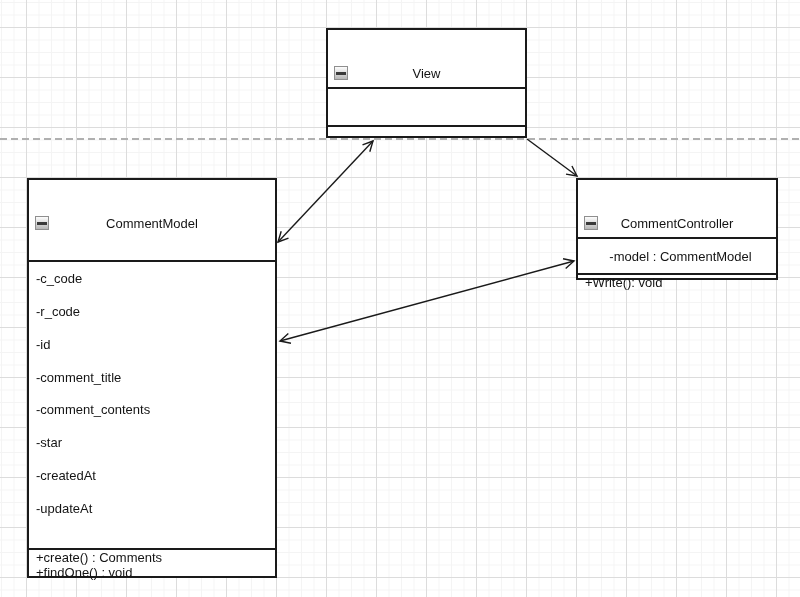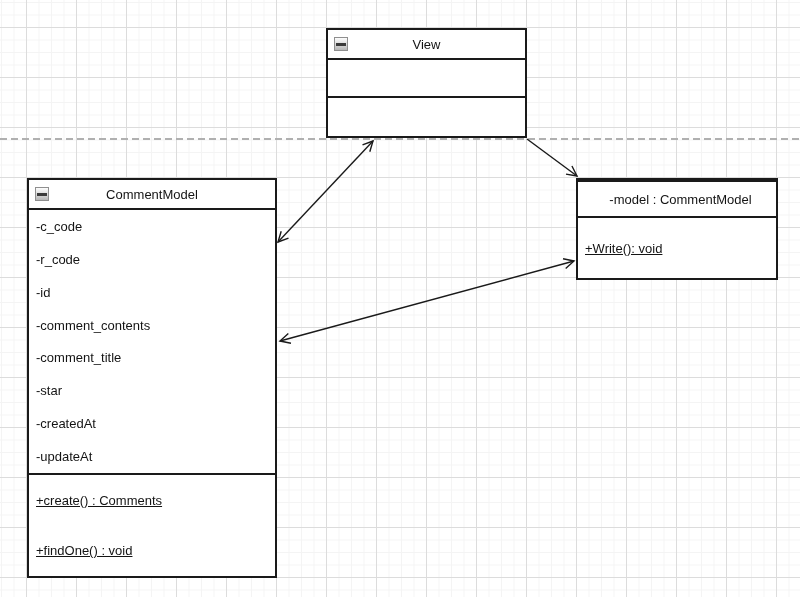--- a/index.html
+++ b/index.html
@@ -48,20 +48,21 @@
     color: #141414;
     font-size: 13px;
   }
   .uml-title {
     position: relative;
     height: 28px;
     flex: 0 0 28px;
     display: flex;
     align-items: center;
     justify-content: center;
+    margin-top: 29px;
   }
   .collapse-btn {
     position: absolute;
     left: 6px;
     top: 50%;
     margin-top: -7px;
     width: 14px;
     height: 14px;
     box-sizing: border-box;
     border: 1px solid #8f8f8f;
@@ -74,21 +75,21 @@
     width: 10px;
     height: 3px;
     background: #3a3a3a;
   }
   .uml-section {
     box-sizing: border-box;
     border-top: 2px solid #1a1a1a;
     display: flex;
     flex-direction: column;
   }
-  .uml-section.grow { flex: 1 1 auto; text-decoration: underline; }
+  .uml-section.grow { flex: 1 1 auto; }
   .uml-row {
     flex: 1 1 0;
     display: flex;
     align-items: center;
     padding-left: 7px;
     white-space: nowrap;
   }
 </style>
 </head>
 <body>
@@ -112,44 +113,50 @@
     <div class="uml-title">
       <span class="collapse-btn">
           <span class="minus-bar"></span>
         </span>
       <span>View</span>
     </div>
     <div class="uml-section" style="flex:0 0 38px;"></div>
     <div class="uml-section grow"></div>
   </div>
 
-  <div class="uml-class" style="left:27px; top:178px; width:250px; height:400px;">
+  <div class="uml-class" style="left:27px; top:178px; width:250px; height:400px;gap:23px;">
     <div class="uml-title">
       <span class="collapse-btn">
           <span class="minus-bar"></span>
         </span>
       <span>CommentModel</span>
     </div>
     <div class="uml-section" style="flex:0 0 265px;">
       <div class="uml-row">-c_code</div>
       <div class="uml-row">-r_code</div>
       <div class="uml-row">-id</div>
+      <div class="uml-row">-comment_title</div>
       <div class="uml-row">-comment_contents</div>
-      <div class="uml-row">-comment_title</div>
       <div class="uml-row">-star</div>
       <div class="uml-row">-createdAt</div>
       <div class="uml-row">-updateAt</div>
     </div>
     <div class="uml-section grow">
       <div class="uml-row">+create() : Comments</div>
       <div class="uml-row">+findOne() : void</div>
     </div>
   </div>
 
   <div class="uml-class" style="left:576px; top:178px; width:202px; height:102px;">
+    <div class="uml-title">
+      <span class="collapse-btn">
+          <span class="minus-bar"></span>
+        </span>
+      <span>CommentController</span>
+    </div>
     <div class="uml-section" style="flex:0 0 36px;align-items:center;">
       <div class="uml-row">-model : CommentModel</div>
     </div>
     <div class="uml-section grow">
       <div class="uml-row">+Write(): void</div>
     </div>
   </div>
 
 </div>
 

